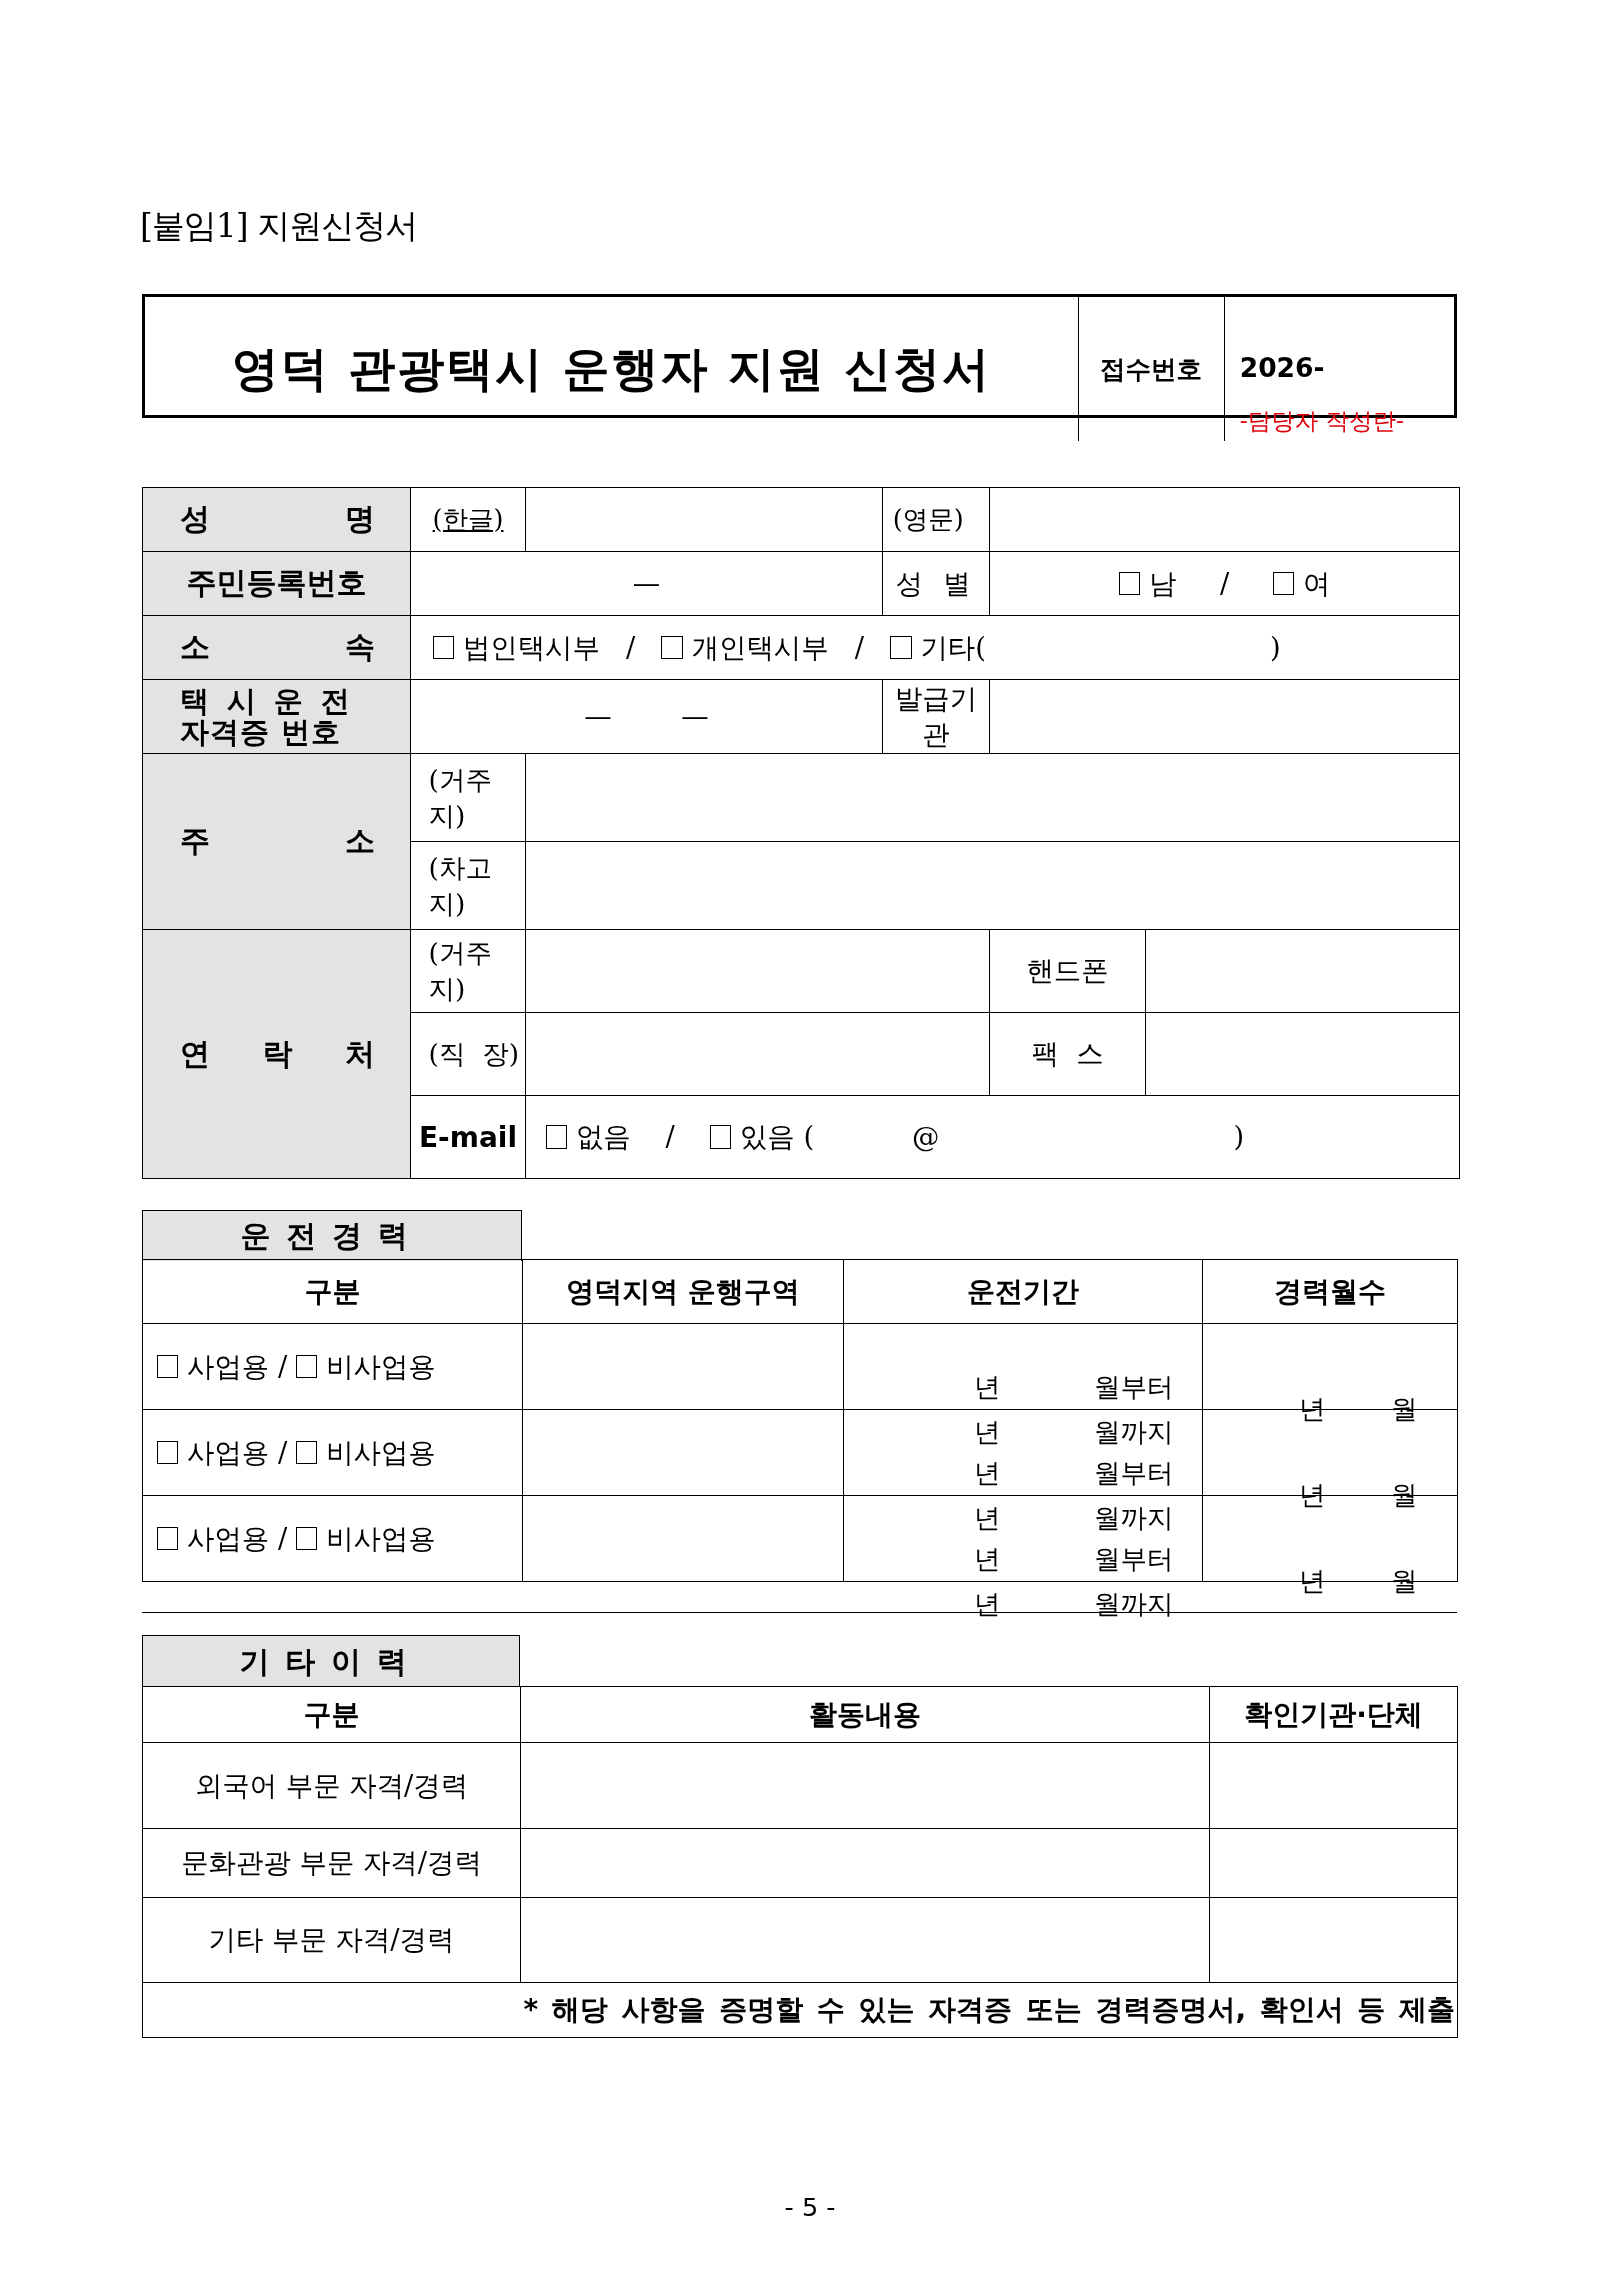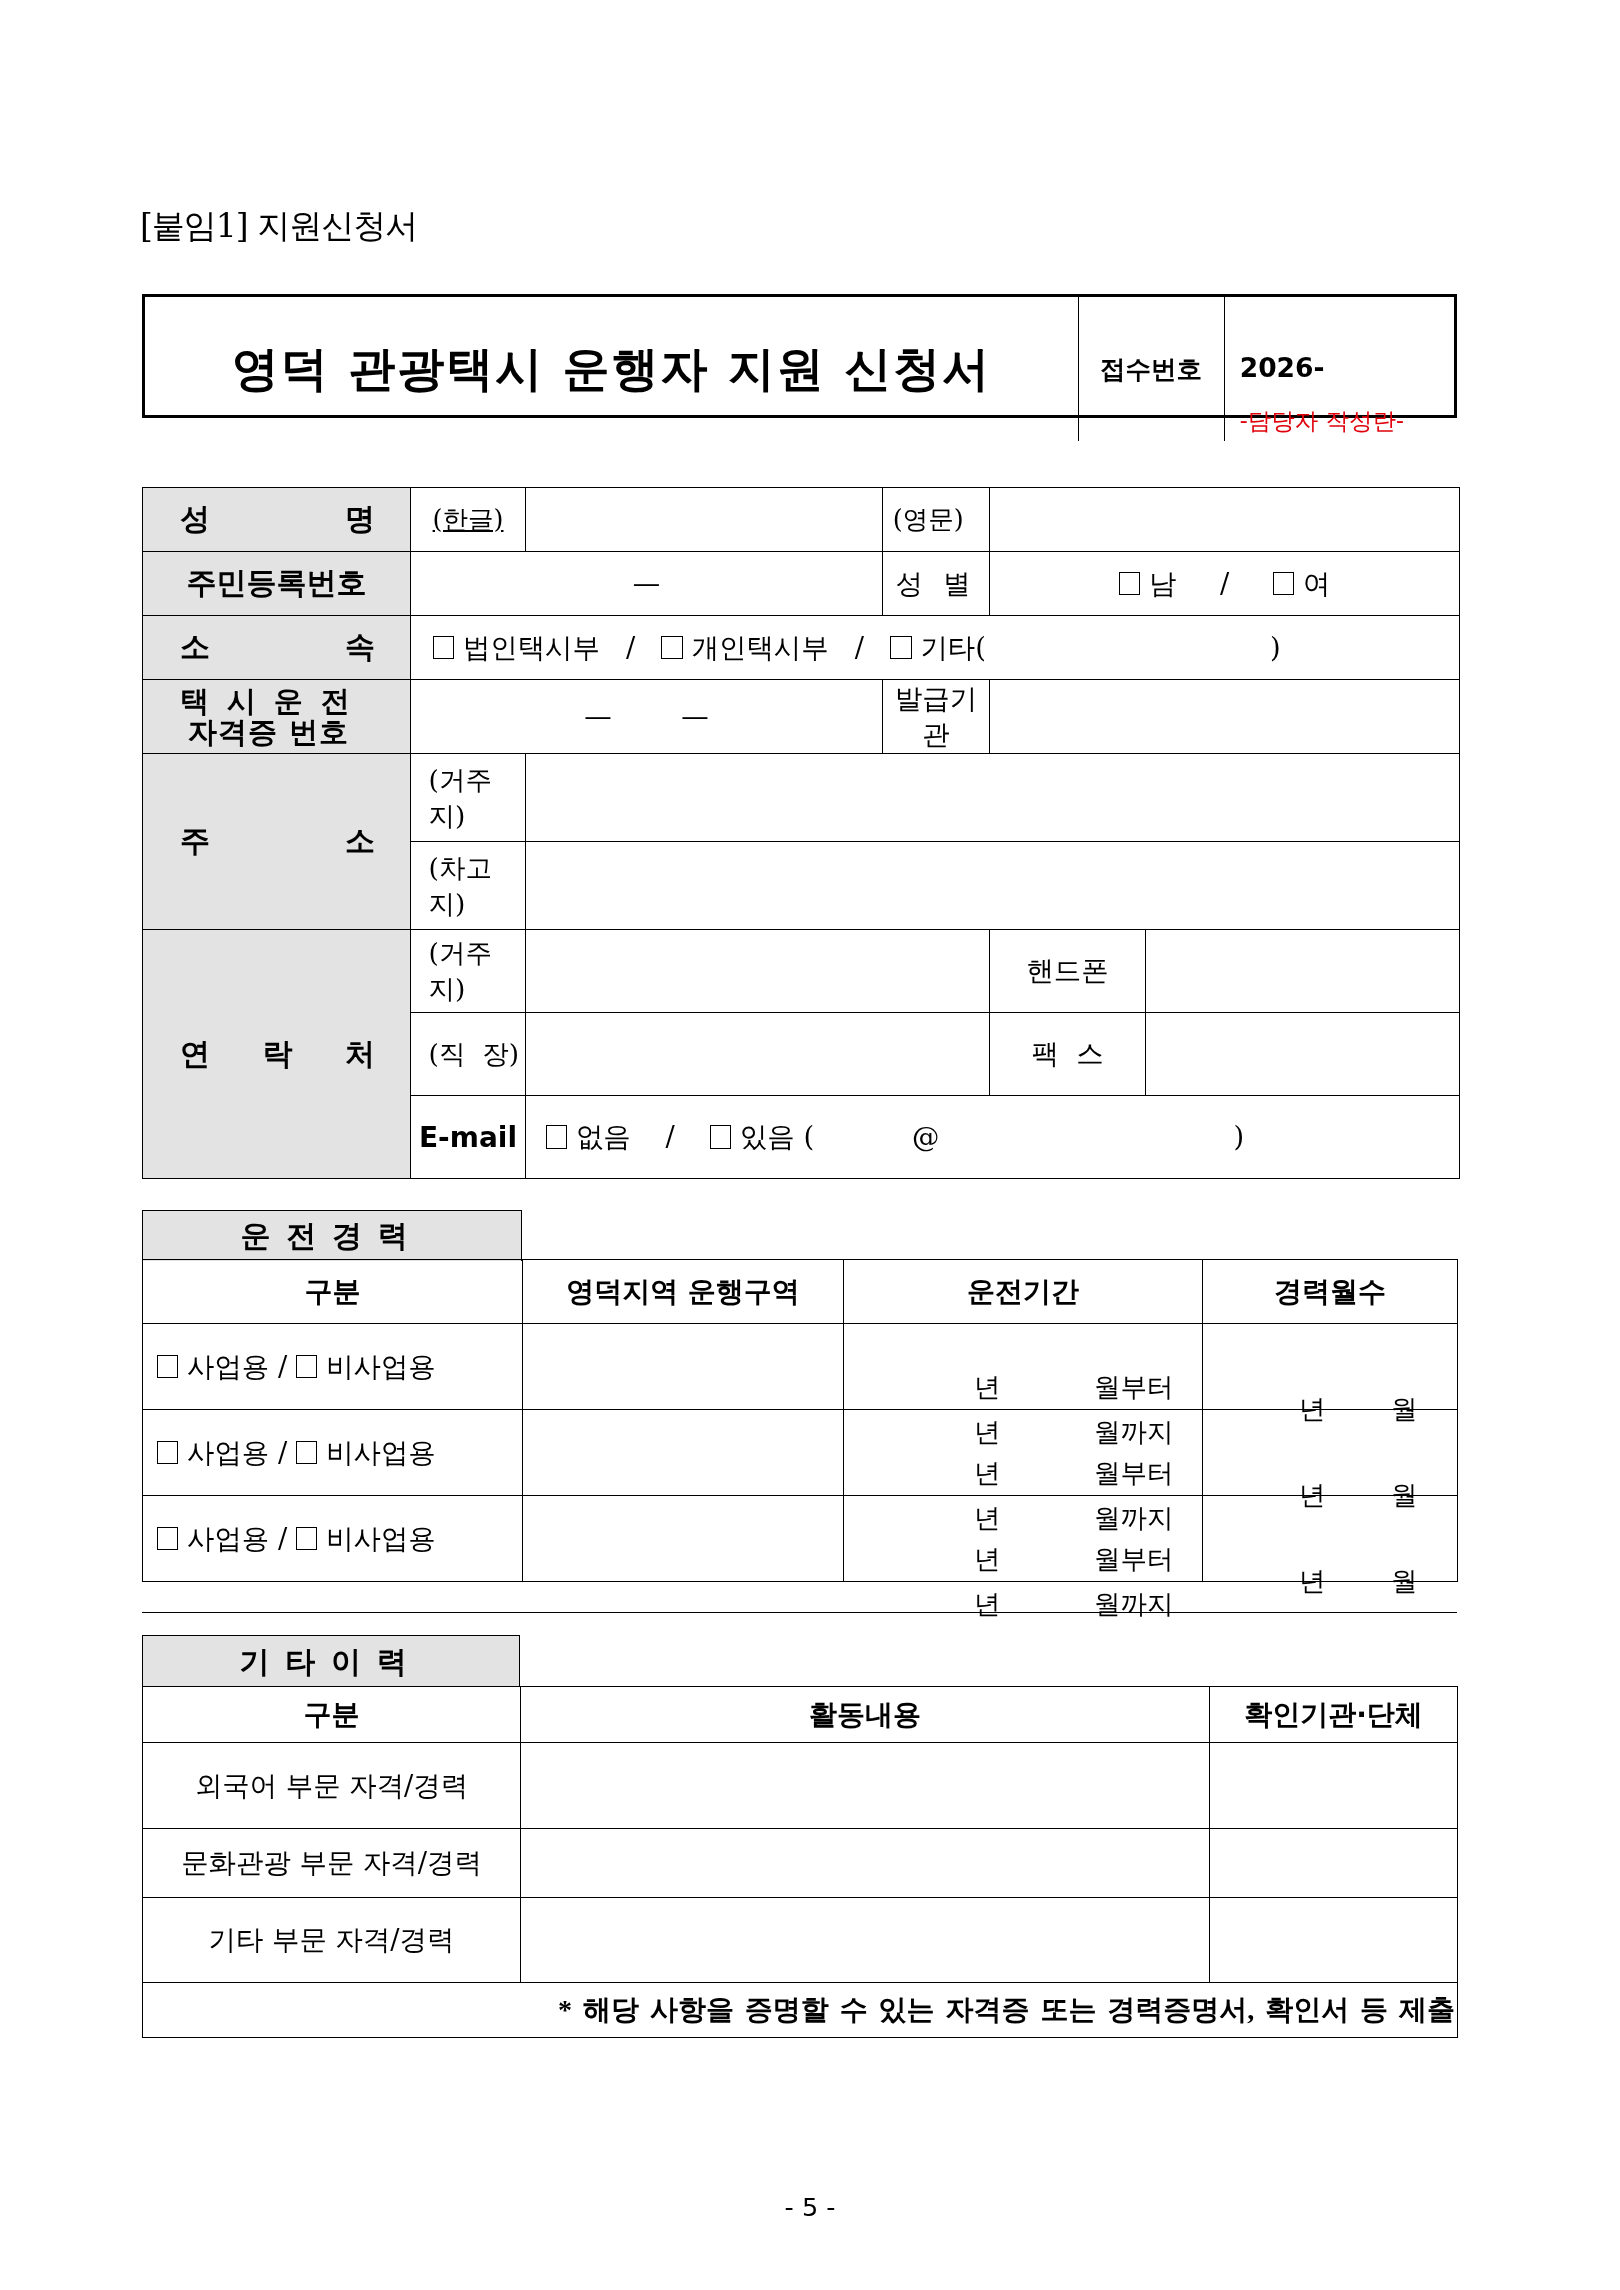--- a/index.html
+++ b/index.html
@@ -84,21 +84,21 @@
       <span class="box"></span> <span>법인택시부</span>
       &nbsp;&nbsp;<span>/</span>&nbsp;&nbsp;
       <span class="box"></span> <span>개인택시부</span>
       &nbsp;&nbsp;<span>/</span>&nbsp;&nbsp;
       <span class="box"></span> <span>기타(</span><span style="display:inline-block;width:284px;"></span><span>)</span>
     </td>
   </tr>
   <tr style="height:74px">
     <td class="hdr" style="font-size:29px;line-height:31px;">
       <div style="padding:0 0 0 37px;letter-spacing:3.9px;">택 시 운 전</div>
-      <div style="padding:0 0 0 37px;letter-spacing:1px;margin-left:8px;">자격증 번호</div>
+      <div style="padding:0 0 0 37px;letter-spacing:1px;">자격증 번호</div>
     </td>
     <td colspan="3" class="c dash-r">
       <span>—</span>&nbsp;&nbsp;&nbsp;&nbsp;&nbsp;&nbsp;&nbsp;&nbsp;<span>—</span>
     </td>
     <td class="c dash-r">발급기관</td>
     <td colspan="2"></td>
   </tr>
   <tr style="height:88px">
     <td rowspan="2" class="hdr">
           <div class="spread">
@@ -239,19 +239,19 @@
     <td class="c">문화관광 부문 자격/경력</td>
     <td></td>
     <td></td>
   </tr>
   <tr style="height:85px">
     <td class="c">기타 부문 자격/경력</td>
     <td></td>
     <td></td>
   </tr>
   <tr style="height:55px">
-    <td colspan="3" class="bold" style="text-align:right;font-size:28px;padding-right:2px;word-spacing:3.9px;font-family:Liberation Serif, serif;">* 해당 사항을 증명할 수 있는 자격증 또는 경력증명서, 확인서 등 제출</td>
+    <td colspan="3" class="bold" style="text-align:right;font-size:28px;padding-right:2px;word-spacing:3.9px;">* 해당 사항을 증명할 수 있는 자격증 또는 경력증명서, 확인서 등 제출</td>
   </tr>
 </tbody>
   </table>
 
 <div class="abs page">- 5 -</div>
 
 
 </body></html>

